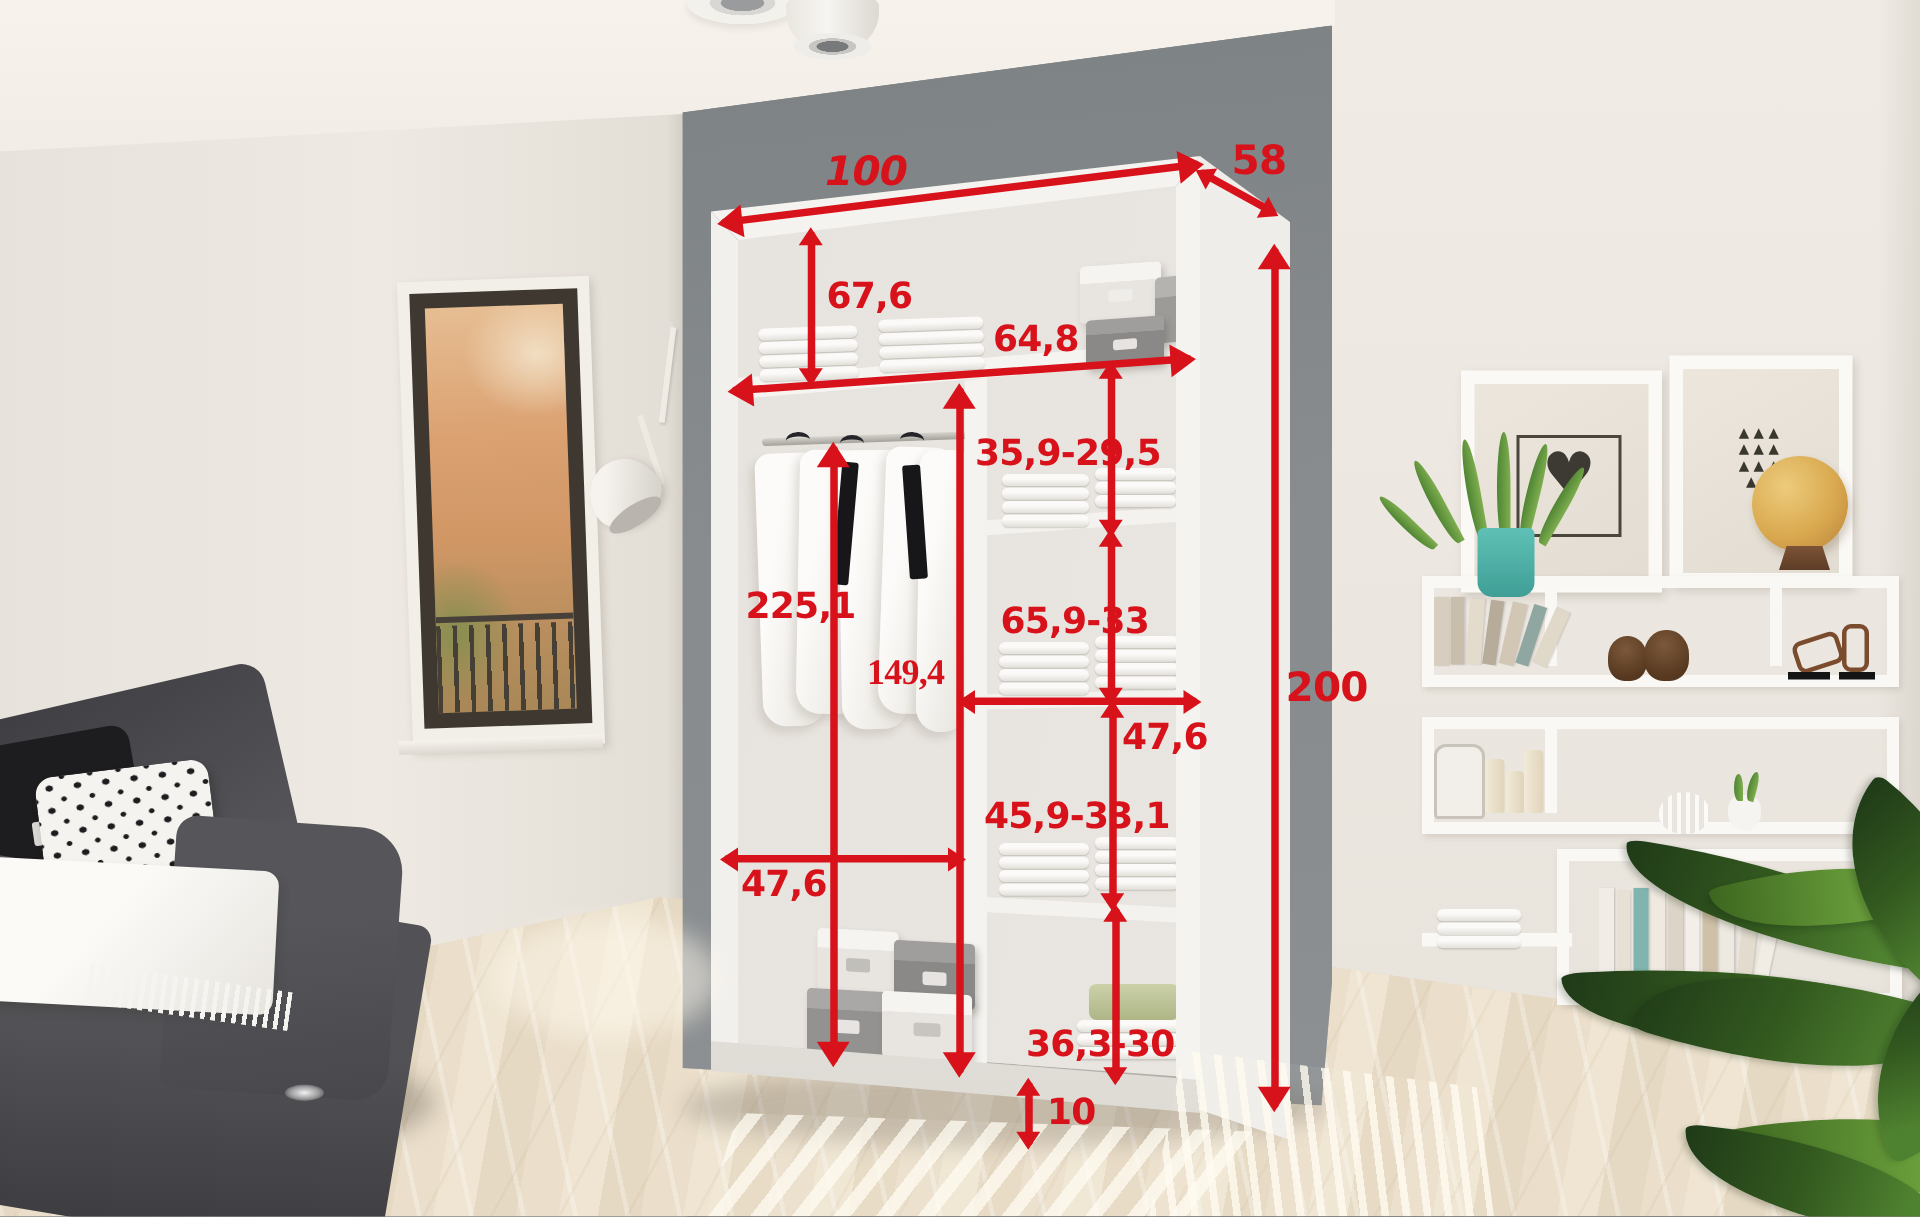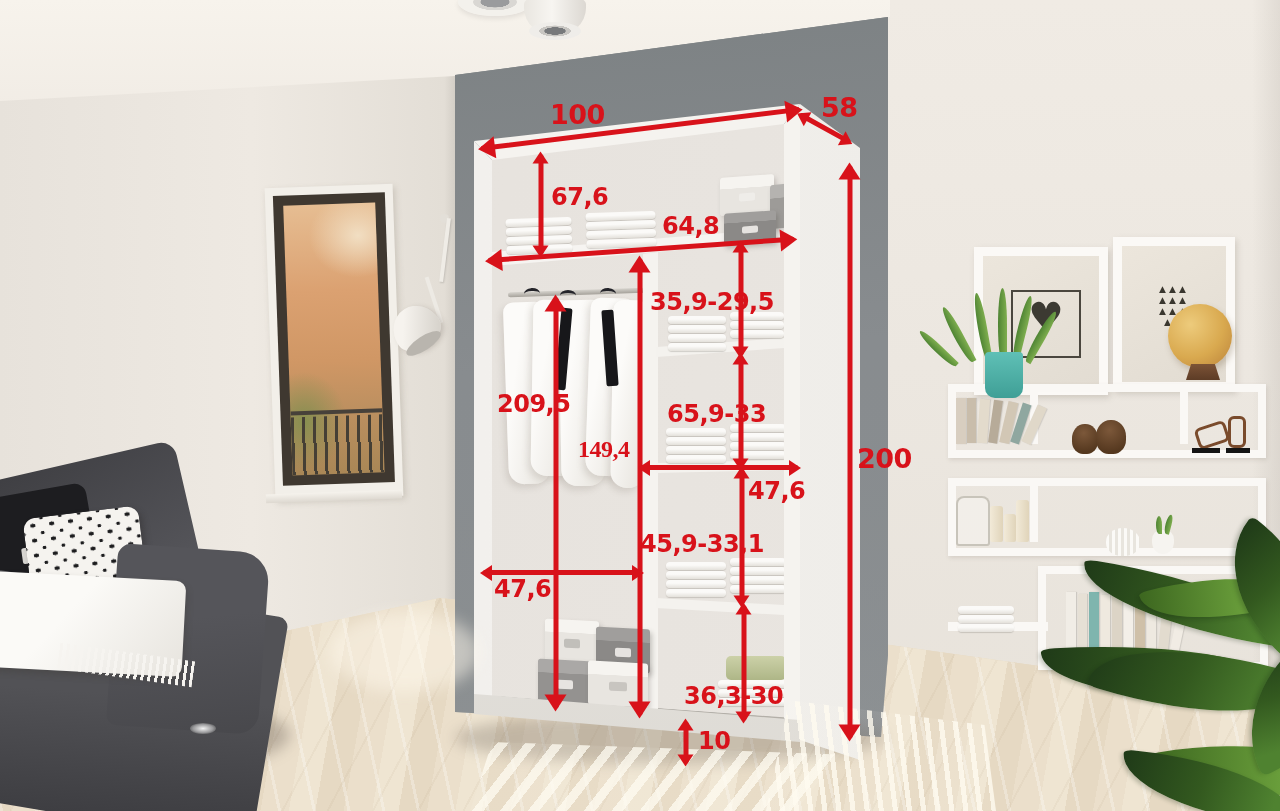--- a/index.html
+++ b/index.html
@@ -410,28 +410,28 @@
   <div class="arr" style="left:556px;top:295px;width:411px;transform:rotate(90deg);"></div>
   <div class="arr" style="left:640px;top:256px;width:457px;transform:rotate(90deg);"></div>
   <div class="arr small" style="left:741px;top:241px;width:112px;transform:rotate(90deg);"></div>
   <div class="arr small" style="left:741px;top:353px;width:112px;transform:rotate(90deg);"></div>
   <div class="arr small" style="left:742px;top:467px;width:135px;transform:rotate(90deg);"></div>
   <div class="arr small" style="left:744px;top:603px;width:115px;transform:rotate(90deg);"></div>
   <div class="arr small" style="left:641px;top:465px;width:157px;"></div>
   <div class="arr small" style="left:483px;top:570px;width:158px;"></div>
   <div class="arr small" style="left:686px;top:719px;width:42px;transform:rotate(90deg);"></div>
 
-  <span class="m-label big" style="left:550px;top:99px;">100</span>
+  <span class="m-label big" style="left:550px;top:99px;font-style:italic;">100</span>
   <span class="m-label big" style="left:821px;top:92px;">58</span>
   <span class="m-label big" style="left:857px;top:443px;">200</span>
   <span class="m-label" style="left:551px;top:183px;">67,6</span>
   <span class="m-label" style="left:662px;top:212px;">64,8</span>
   <span class="m-label" style="left:650px;top:288px;">35,9-29,5</span>
-  <span class="m-label" style="left:497px;top:390px;">209,5</span>
+  <span class="m-label" style="left:497px;top:390px;">225,1</span>
   <span class="m-label" style="left:578px;top:436px;font-family:Liberation Serif, serif;">149,4</span>
   <span class="m-label" style="left:667px;top:400px;">65,9-33</span>
   <span class="m-label" style="left:748px;top:477px;">47,6</span>
-  <span class="m-label" style="left:640px;top:530px;">45,9-33,1</span>
+  <span class="m-label" style="left:656px;top:530px;">45,9-33,1</span>
   <span class="m-label" style="left:494px;top:575px;">47,6</span>
   <span class="m-label" style="left:684px;top:646px;margin-top:36px;">36,3-30</span>
   <span class="m-label" style="left:698px;top:727px;">10</span>
 
 </div>
 
 </body></html>

